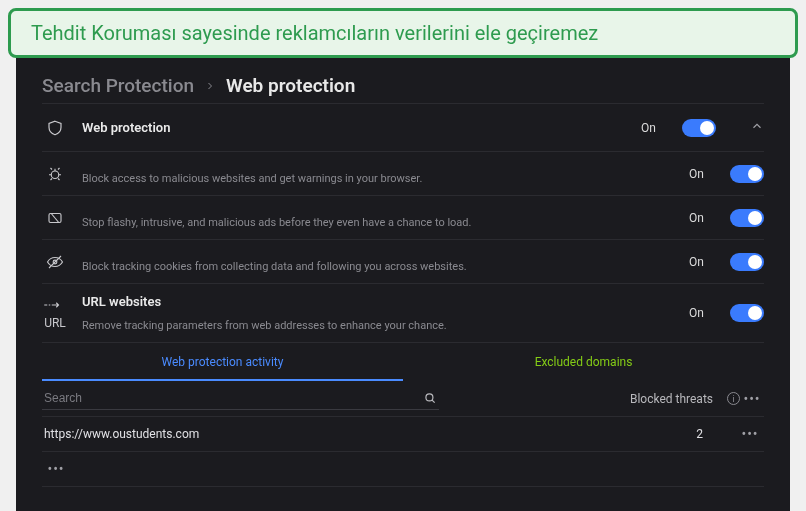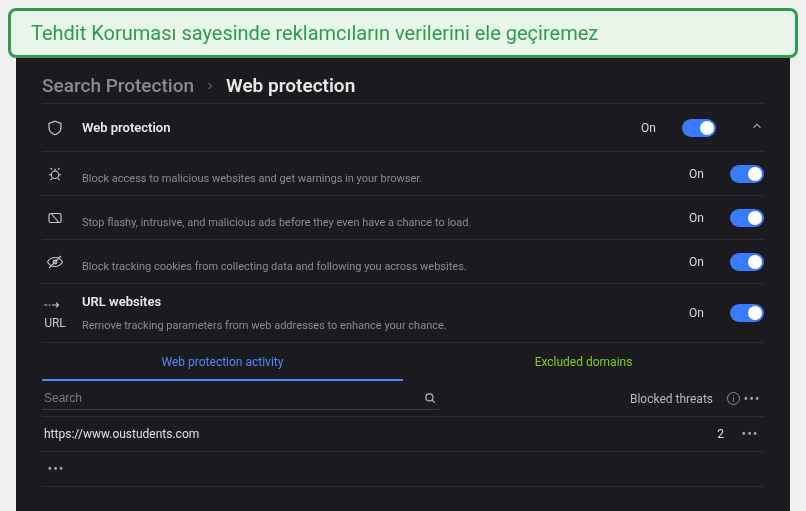--- a/index.html
+++ b/index.html
@@ -152,20 +152,21 @@
     color: #a0a0a6; font-size: 14px;
     letter-spacing: 1px;
     cursor: pointer;
   }
   .activity-row {
     display: flex;
     align-items: center;
     border-bottom: 1px solid #2b2b30;
     padding: 9px 2px;
     font-size: 12px;
+    gap: 21px;
   }
   .activity-row .domain { flex: 0 0 55%; color: #e0e0e4; }
   .activity-row .count { flex: 1; text-align: right; padding-right: 14px; color: #e0e0e4; }
   .url-label {
     font-size: 12px;
     color: #c8c8cc;
     border: 1px solid #c8c8cc00;
     text-align: center;
     display: block;
     margin-top: 1px;

